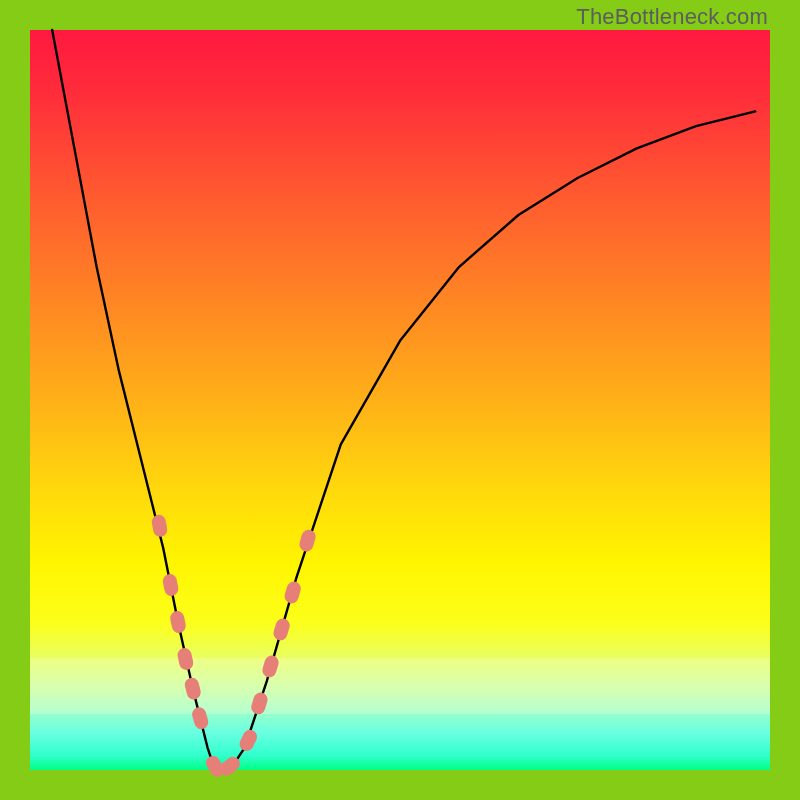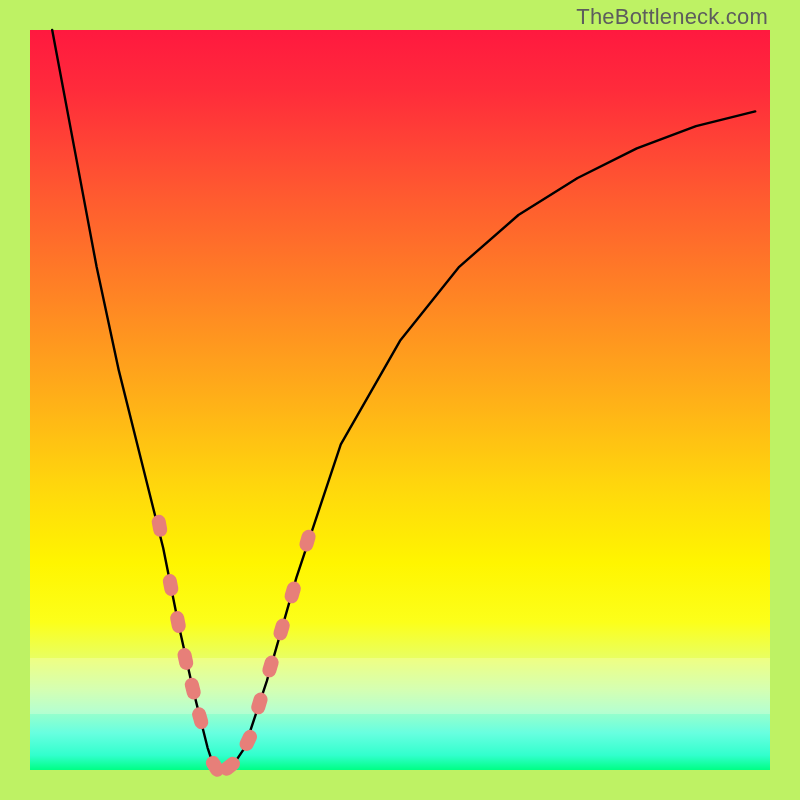--- a/index.html
+++ b/index.html
@@ -7,21 +7,21 @@
     padding: 0;
     width: 800px;
     height: 800px;
     overflow: hidden;
     background: #000;
     font-family: Arial, Helvetica, sans-serif;
   }
   .frame {
     position: absolute;
     inset: 0;
-    background: #bef264;
+    background: #84cc16;
   }
   .plot-area {
     position: absolute;
     left: 30px;
     top: 30px;
     width: 740px;
     height: 740px;
     background: linear-gradient(
       to bottom,
       #ff193f 0%,

